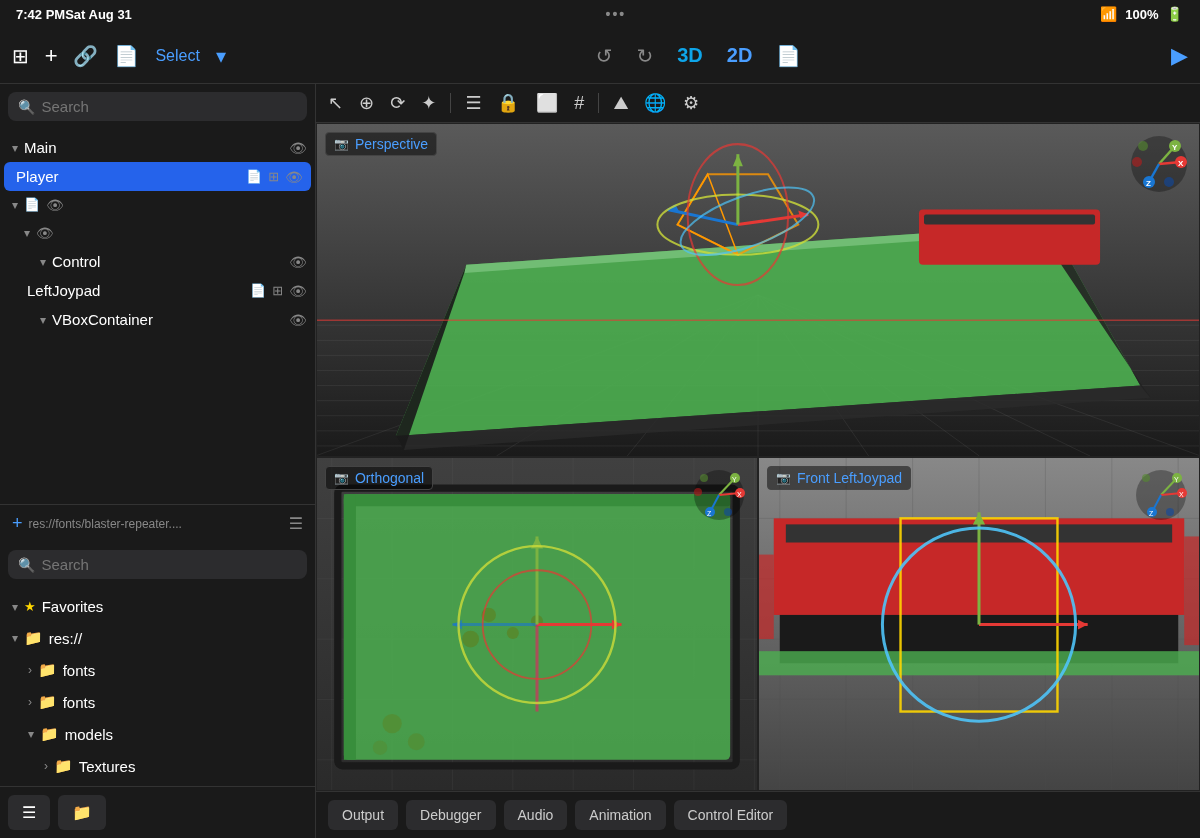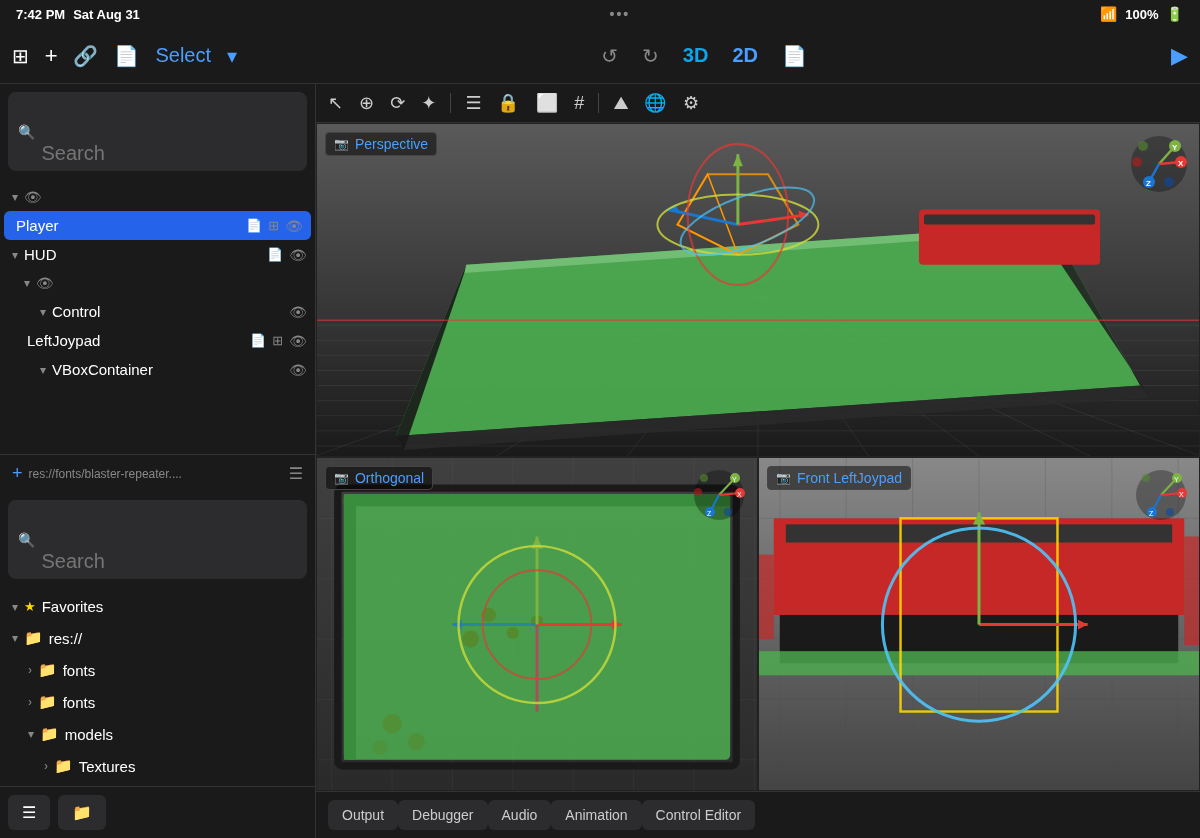--- a/index.html
+++ b/index.html
@@ -16,38 +16,38 @@
     .status-bar {
       display: flex;
       justify-content: space-between;
       align-items: center;
       padding: 0 16px;
       height: 28px;
       background: #1a1a1a;
       font-size: 13px;
       font-weight: 600;
     }
-    .status-left { display: flex; gap: 8px; }
+    .status-left { display: flex; }
     .status-right { display: flex; gap: 8px; align-items: center; }
 
     
     .top-toolbar {
       display: flex;
       align-items: center;
       background: #1a1a1a;
       height: 56px;
       padding: 0 12px;
       border-bottom: 1px solid #333;
       gap: 16px;
     }
     .toolbar-left { display: flex; gap: 16px; align-items: center; }
     .toolbar-center { flex: 1; display: flex; justify-content: center; align-items: center; gap: 24px; }
     .toolbar-right { display: flex; align-items: center; }
     .toolbar-icon { color: #fff; font-size: 20px; cursor: pointer; }
-    .toolbar-btn-blue { color: #4a9eff; font-size: 20px; font-weight: 400; cursor: pointer; }
+    .toolbar-btn-blue { color: #4a9eff; font-size: 16px; font-weight: 400; cursor: pointer; }
     .toolbar-3d { color: #0ea5e9; font-size: 20px; font-weight: 600; cursor: pointer; }
     .toolbar-2d { color: #4a9eff; font-size: 20px; font-weight: 600; cursor: pointer; }
 
     
     .main-layout {
       display: flex;
       height: calc(838px - 28px - 56px);
     }
 
     
@@ -68,24 +68,23 @@
       background: #2c2c2e;
       border-radius: 8px;
       padding: 6px 10px;
       gap: 6px;
     }
     .search-icon { color: #888; font-size: 14px; }
     .search-input {
       background: none;
       border: none;
       color: #84cc16;
-      font-size: 20px;
+      font-size: 15px;
       outline: none;
       width: 100%;
-      margin-top: 44px;
     }
 
     
     .scene-tree {
       flex: 1;
       overflow-y: auto;
       padding: 4px 0;
     }
     .tree-item {
       display: flex;
@@ -221,20 +220,21 @@
       padding: 3px 8px;
       font-size: 14px;
       color: #4a9eff;
       z-index: 10;
     }
     .viewport-label .cam-icon { font-size: 12px; color: #4a9eff; }
 
     
     .bottom-tabs {
       display: flex;
+      gap: 8px;
       padding: 8px 12px;
       background: #1a1a1a;
       border-top: 1px solid #333;
     }
     .bottom-tab {
       background: #2c2c2e;
       border: none;
       color: #ccc;
       border-radius: 6px;
       padding: 7px 14px;
@@ -302,37 +302,37 @@
 
     <div class="search-box">
       <span class="search-icon">🔍</span>
       <input class="search-input" type="text" placeholder="Search" style="">
     </div>
 
     <div class="scene-tree">
 
       <div class="tree-item">
         <span class="chevron">▾</span>
+        <span class="item-name">Main</span>
         <div class="item-icons">
           <span>👁</span>
         </div>
       </div>
 
       <div class="tree-item active">
         <span class="item-name">Player</span>
         <div class="item-icons">
           <span style="font-size:13px;">📄</span>
           <span style="font-size:13px;">⊞</span>
           <span>👁</span>
         </div>
       </div>
 
       <div class="tree-item">
         <span class="chevron">▾</span>
-        <span class="item-name">HUD</span>
         <div class="item-icons">
           <span style="font-size:13px;">📄</span>
           <span>👁</span>
         </div>
       </div>
 
       <div class="tree-item indent-1">
         <span class="chevron">▾</span>
         <div class="item-icons">
           <span>👁</span>

